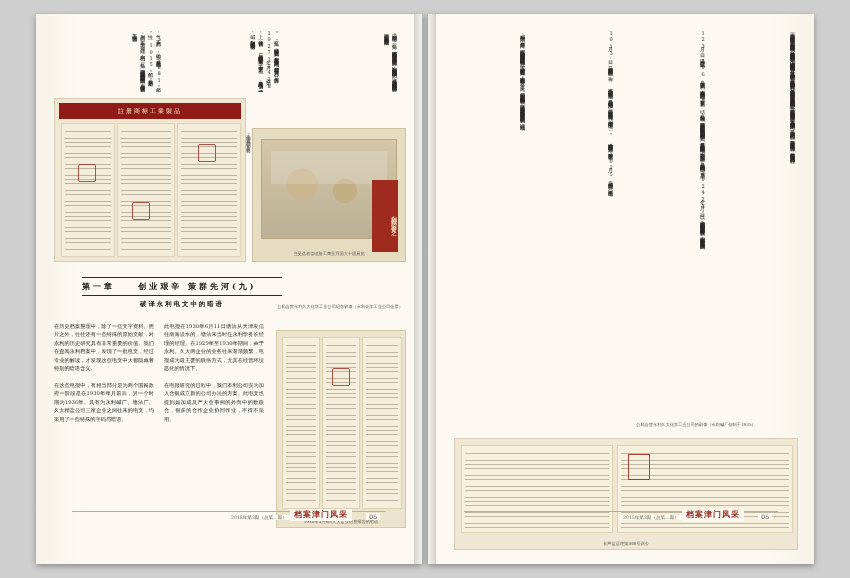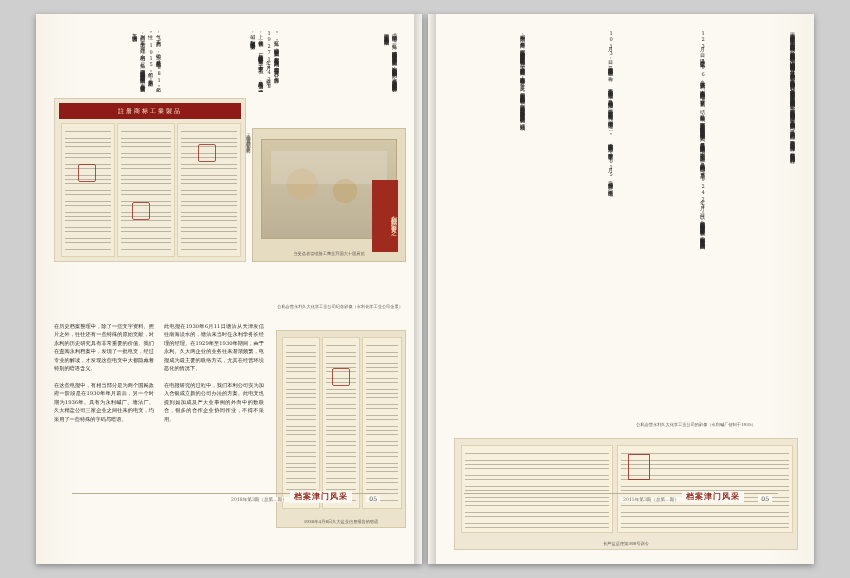--- a/index.html
+++ b/index.html
@@ -68,21 +68,21 @@
   .chap h3{margin:4px 0 0 0;font-size:6.4px;letter-spacing:2px;color:#17160f;text-align:center;font-family:"DejaVu Serif",serif;}
   .l-body2{position:absolute;left:0;top:292px;width:100px;height:210px;}
   .l-body3{position:absolute;left:110px;top:292px;width:100px;height:210px;}
 
   .figC{position:absolute;left:222px;top:300px;width:128px;height:196px;background:#ece3cc;border:1px solid #d5c8a8;overflow:hidden;}
   .figC .col{position:absolute;top:6px;bottom:18px;background:#f4eeda;border:1px solid #ddd0b2;}
   .c1{left:5px;width:36px;} .c2{left:45px;width:36px;} .c3{left:85px;width:38px;}
 
   .figD{position:absolute;left:222px;top:252px;width:128px;height:42px;}
 
-  .foot{position:absolute;left:18px;right:18px;bottom:28px;height:16px;text-align:center;}
+  .foot{position:absolute;left:18px;right:18px;bottom:10px;height:16px;text-align:center;}
   .foot .line{position:absolute;left:0;right:0;top:7px;height:1px;background:#b9ae95;}
   .foot .lbl{position:absolute;bottom:0;font-size:4.6px;color:#6d665a;font-family:"DejaVu Serif",serif;background:#fbf9f2;padding:0 3px;}
   .foot .logo{position:absolute;bottom:-1px;height:12px;padding:0 4px;background:#fbf9f2;font-size:8px;color:#8f2a1e;
     font-family:"DejaVu Serif",serif;letter-spacing:1px;font-weight:700;}
   .foot .pg{position:absolute;bottom:0;font-size:6px;color:#3a362f;font-family:"DejaVu Serif",serif;background:#fbf9f2;padding:0 3px;}
 
   
   .r-left{position:absolute;left:0;top:0;width:168px;height:400px;}
   .r-colA{position:absolute;left:0;top:0;width:80px;height:400px;}
   .r-colB{position:absolute;left:88px;top:0;width:80px;height:400px;}
@@ -130,20 +130,30 @@
         <div class="art">
             <div class="sky"></div>
           </div>
         <div class="cap cap2">当受选者管理路工商业万国大十届展览</div>
       </div>
 
       <div class="vlabel" style="left:192px;top:100px;">天津博物馆藏永利碱厂相关文献史料</div>
 
       <div class="redbox">永利碱厂荣誉史之一</div>
 
+      <div class="chap">
+        <div class="rule"></div>
+        <h2>
+          <span>第一章</span>
+          &nbsp;&nbsp;
+          <span>创业艰辛  策群先河(九)</span>
+        </h2>
+        <div class="rule"></div>
+        <h3>破译永利电文中的暗语</h3>
+      </div>
 
       <div class="htext l-body2">
         <span>在历史档案整理中，除了一些文字资料、照片之外，往往还有一些特殊的原始文献，对永利的历史研究具有非常重要的价值。我们在查阅永利档案中，发现了一批电文，经过专业的解读，才发现这些电文中大都隐藏着特别的暗语含义。</span>
         <br><br>
         <span>在这些电报中，有相当部分是为两个国民政府一阶段是在1930年年月前后，另一个时期为1936年。具有为永利碱厂、塘沽厂、久大精盐公司三家企业之间往来的电文，均采用了一些特殊的字码与暗语。</span>
       </div>
       <div class="htext l-body3">
         <span>此电报在1930年6月11日塘沽从天津发信往南海淡水的，塘沽来当时任永利学务长经理的经理。在1929年至1930年期间，由于永利、久大两企业的业务往来渐渐频繁，电报成为最主要的联络方式，尤其在经营环境恶化的情况下。</span>
         <br><br>
         <span>在电报研究的过程中，我们本利公司实为加入合银成立新的公司办法的方案。此电文也提到如加成及产大业事例的外向中的数联合，很多的合作企业协同作业，不得不采用。</span>

